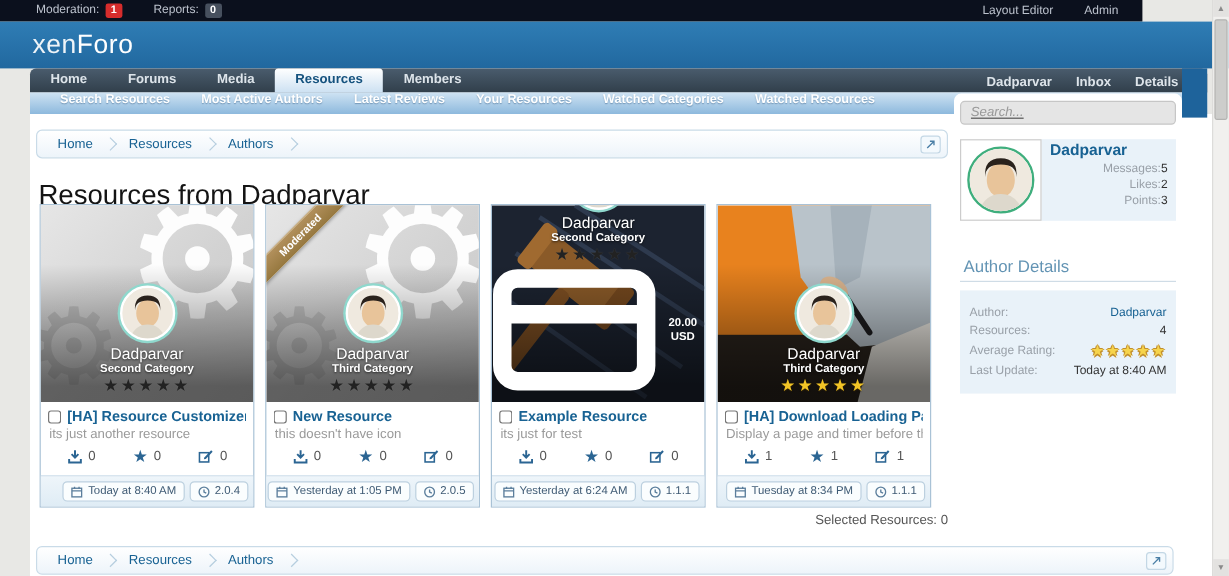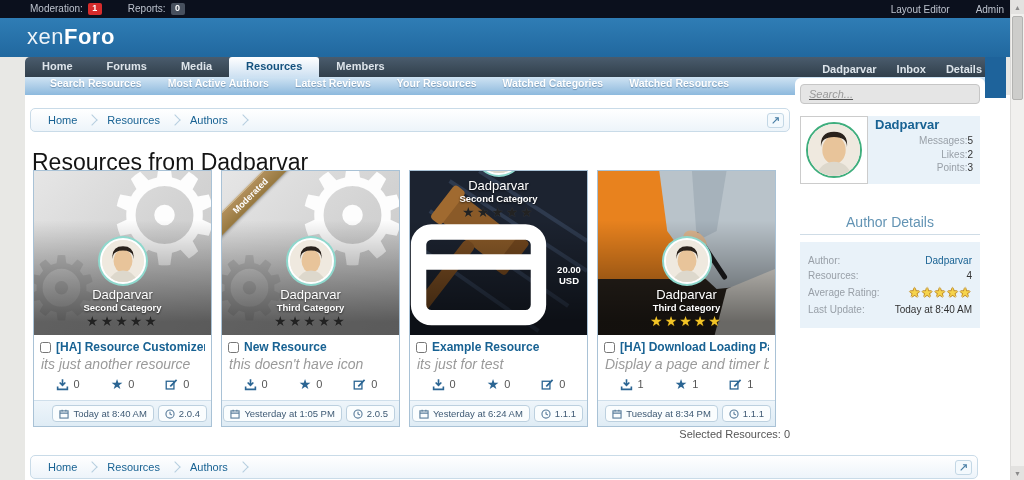--- a/index.html
+++ b/index.html
@@ -1,34 +1,34 @@
 <!DOCTYPE html>
 <html><head>
 <meta charset="utf-8">
 <style>
   * { box-sizing: border-box; }
   html,body { margin:0; padding:0; width:1024px; height:480px; overflow:hidden;
     font-family:"Liberation Sans", sans-serif; background:#e8e8e5; }
 
   
-  .adminbar { position:absolute; top:0; left:0; width:1024px; height:18px; background:#0b101d;
+  .adminbar { position:absolute; top:0; left:0; width:952px; height:18px; background:#0b101d;
     display:flex; align-items:center; font-size:10px; color:#bcc2cd; padding:0 20px 0 30px; gap:26px; }
   .adminbar .grow { flex:1; }
   .ab-item { display:flex; align-items:center; gap:5px; cursor:pointer; }
   .badge { min-width:14px; text-align:center; padding:1px 4px; font-size:9px; font-weight:bold;
     color:#fff; border-radius:2px; line-height:1.1; }
   .badge.red { background:#d62c2c; }
   .badge.gray { background:#47505e; }
 
   
   .header { position:absolute; top:18px; left:0; width:1024px; height:39px;
     background:linear-gradient(#2f7db5,#21689f); }
   .logo { position:absolute; left:27px; top:6px; color:#fff; font-size:22px; letter-spacing:.5px; cursor:pointer; }
   .logo .xen { font-weight:400; opacity:.92; }
-  .logo .foro { font-weight:700; }
+  .logo .foro { font-weight:400; }
 
   
   .navbar { position:absolute; top:57px; left:25px; width:981px; height:20px;
     background:linear-gradient(#4a5c6d,#313f4b); border-radius:5px 5px 0 0; display:flex; align-items:stretch; }
   .tab { color:#dde4ea; font-size:11px; font-weight:bold; padding:3px 17px 0; cursor:pointer; }
   .tab.active { background:linear-gradient(#ffffff,#cde1f2); color:#15527e; border-radius:3px 3px 0 0; }
   .nav-right { margin-left:auto; display:flex; align-items:center; padding-right:14px; }
   .nav-right .tab { padding:3px 10px 0; }
 
   
@@ -82,21 +82,21 @@
   .ribbon { position:absolute; top:16px; left:-30px; width:116px; transform:rotate(-45deg);
     background:linear-gradient(#b2905c,#96783f); color:#fff; font-size:9px; font-weight:bold;
     text-align:center; padding:3px 0; z-index:3; box-shadow:0 1px 3px rgba(0,0,0,.35);
     border-top:1px solid #c9ad7d; }
 
   .card-info { padding:5px 6px 2px; }
   .title-row { display:flex; align-items:center; gap:5px; }
   .title-row input { width:11px; height:11px; margin:0; flex:none; }
   .res-title { font-size:12px; font-weight:bold; color:#186293; white-space:nowrap; overflow:hidden;
     cursor:pointer; }
-  .tagline { font-size:14px; font-style:italic; color:#9a9a9a; margin:2px 0 5px 1px;
+  .tagline { font-size:11px; color:#9a9a9a; margin:2px 0 5px 1px;
     white-space:nowrap; overflow:hidden; }
   .stats { display:flex; justify-content:space-around; margin:3px 0 7px; }
   .stat { display:flex; gap:5px; align-items:center; font-size:11px; color:#555; }
   .stat .ic { color:#2b6593; display:flex; }
   .stat .star-glyph { color:#2b6593; font-size:14px; line-height:1; }
 
   .card-foot { background:linear-gradient(#eef5fa,#dfecf5); border-top:1px solid #cfdfeb;
     padding:4px 4px; display:flex; justify-content:flex-end; gap:4px; }
   .pill { display:flex; align-items:center; gap:4px; border:1px solid #bcd0df; background:#fafdfe;
     border-radius:4px; padding:2px 6px; font-size:9.5px; color:#3e5a74; white-space:nowrap; }
@@ -116,21 +116,21 @@
   .mc-avatar-box { width:68px; height:68px; background:#fff; border:1px solid #ccc; flex:none;
     display:flex; align-items:center; justify-content:center; cursor:pointer; }
   .mc-avatar { width:56px; height:56px; border-radius:50%; overflow:hidden; border:2px solid #3fae7d; }
   .mc-avatar svg { display:block; width:100%; height:100%; }
   .mc-right { flex:1; padding:1px 7px 0; }
   .mc-name { color:#186293; font-size:13px; font-weight:bold; cursor:pointer; margin-bottom:2px; }
   .mc-row { display:flex; justify-content:flex-end; font-size:10px; line-height:1.35; }
   .mc-label { color:#99a0a8; }
   .mc-value { color:#333; }
 
-  .author-details { margin:30px 5px 0;text-align:center; }
+  .author-details { margin:30px 5px 0; }
   .ad-heading { color:#6394b4; font-size:14px; padding:0 3px 4px; border-bottom:1px solid #cfdce6; }
   .ad-box { background:#e9f2f9; padding:9px 8px; margin-top:7px; }
   .ad-row { display:flex; justify-content:space-between; align-items:center; font-size:10px; margin:4px 0; }
   .ad-label { color:#99a0a8; }
   .ad-value { color:#333; }
   .ad-value.link { color:#186293; cursor:pointer; }
   .ad-stars { color:#f6d44c; font-size:13px; letter-spacing:1px;
     text-shadow:-1px 0 #c28f2c, 0 1px #c28f2c, 1px 0 #c28f2c, 0 -1px #c28f2c; }
 
   

